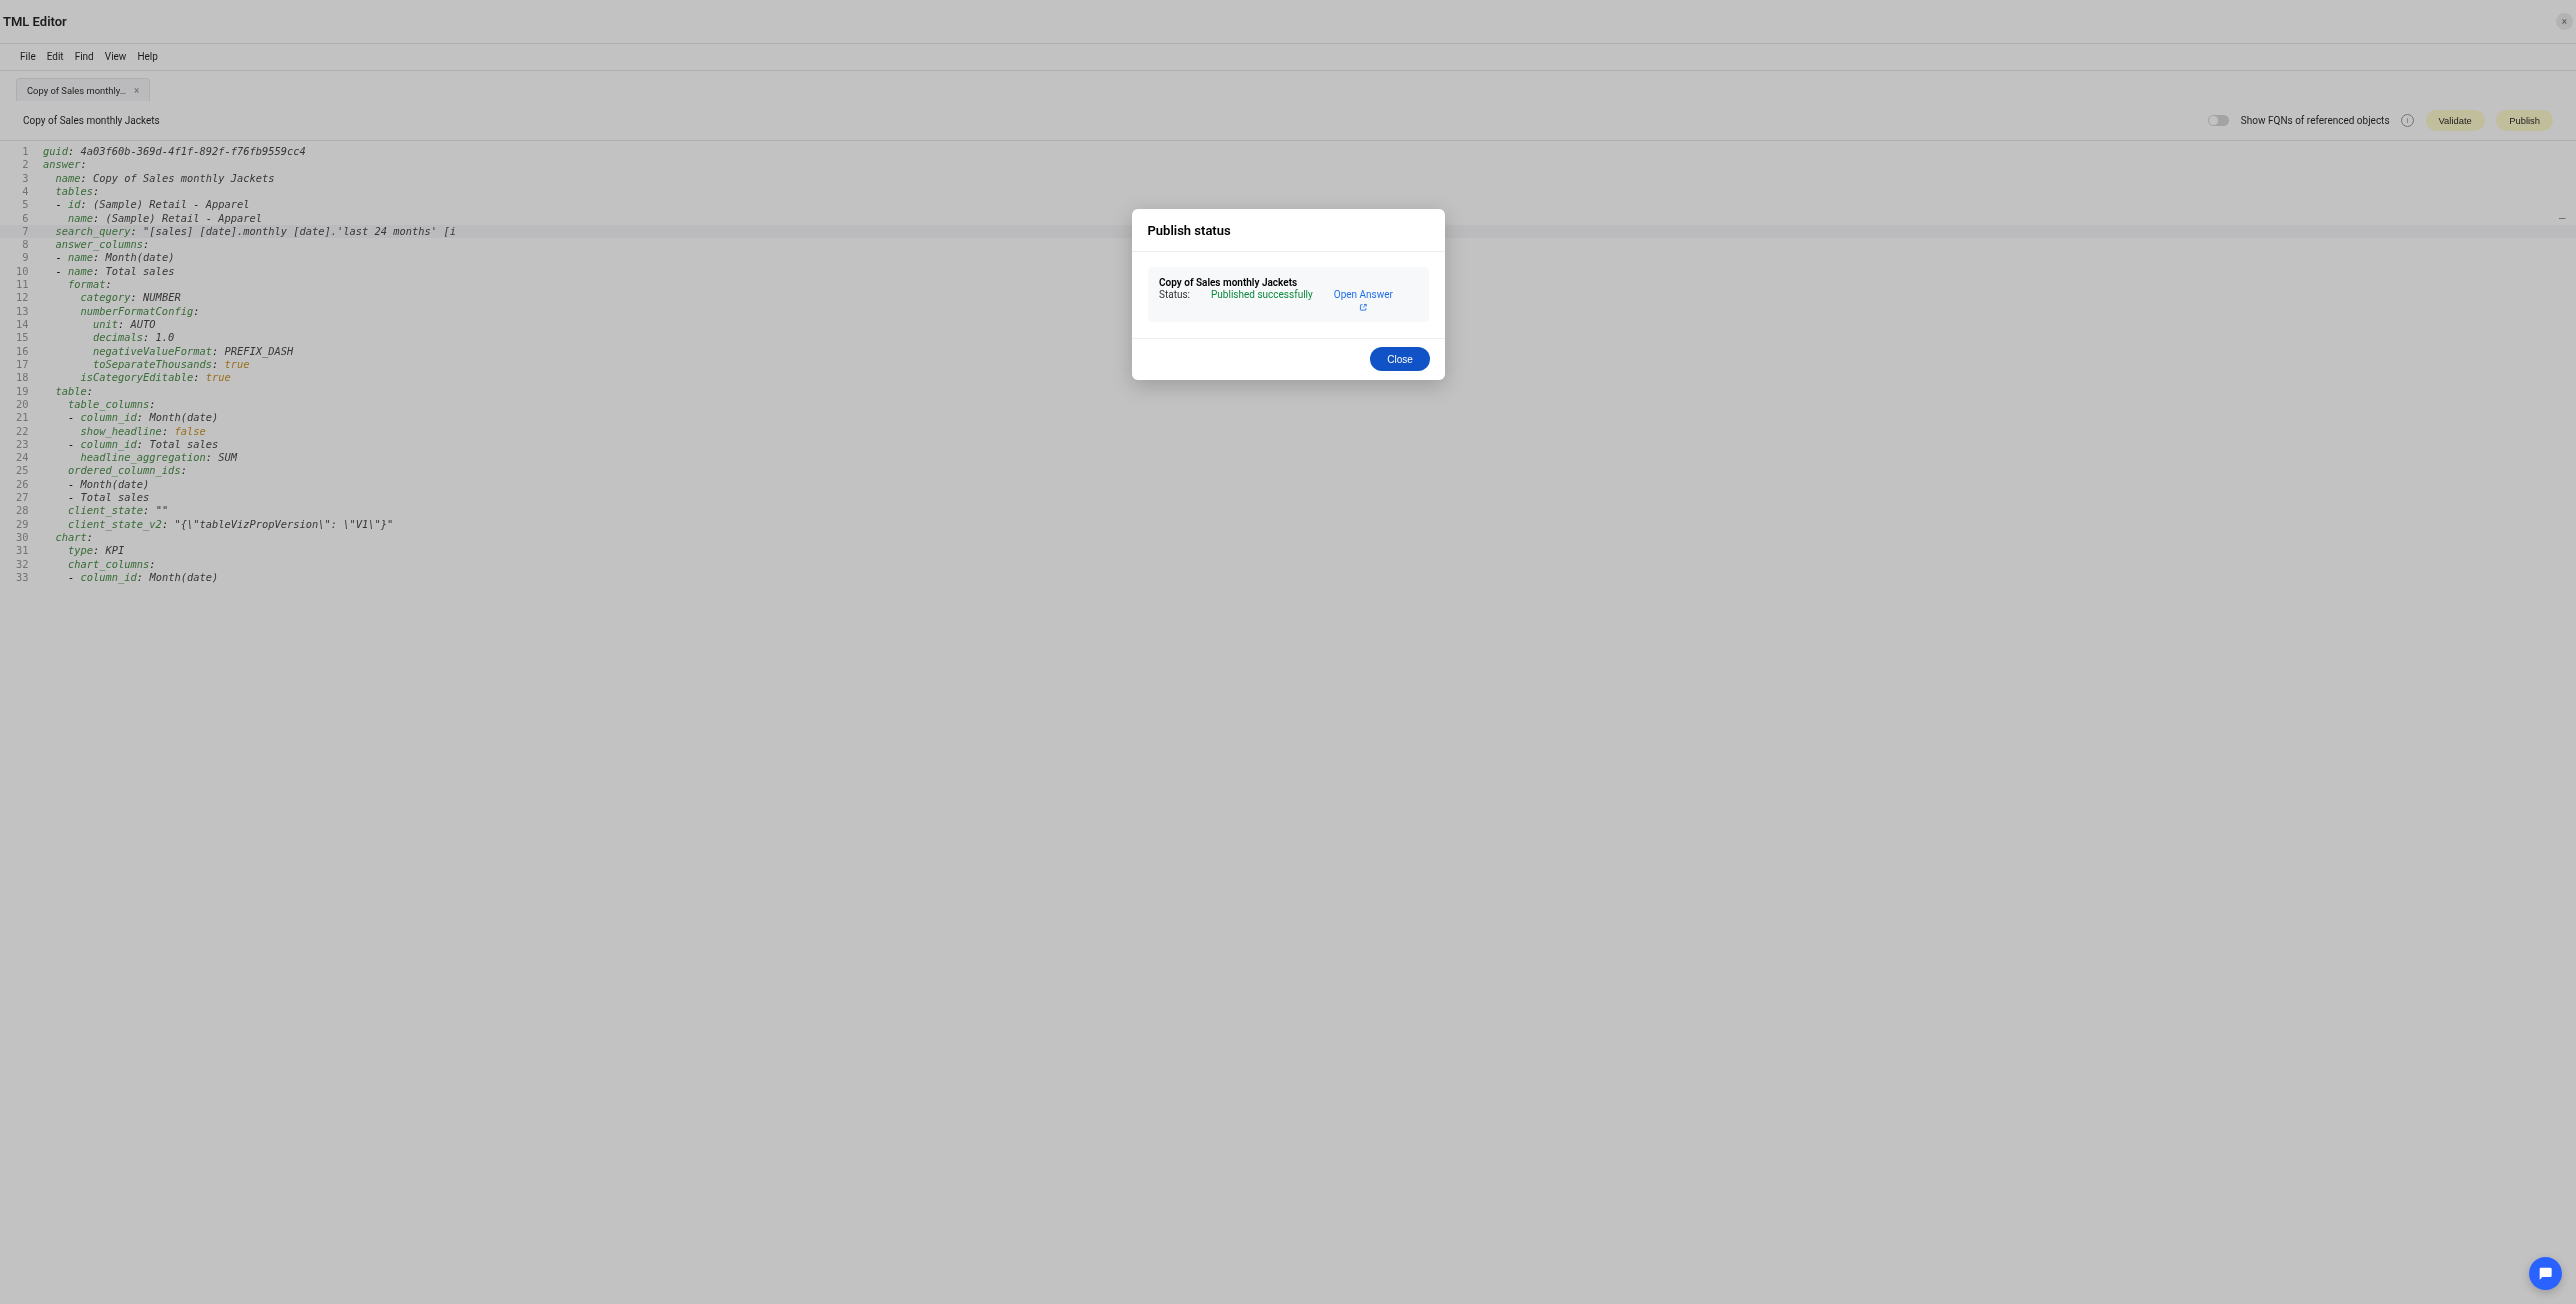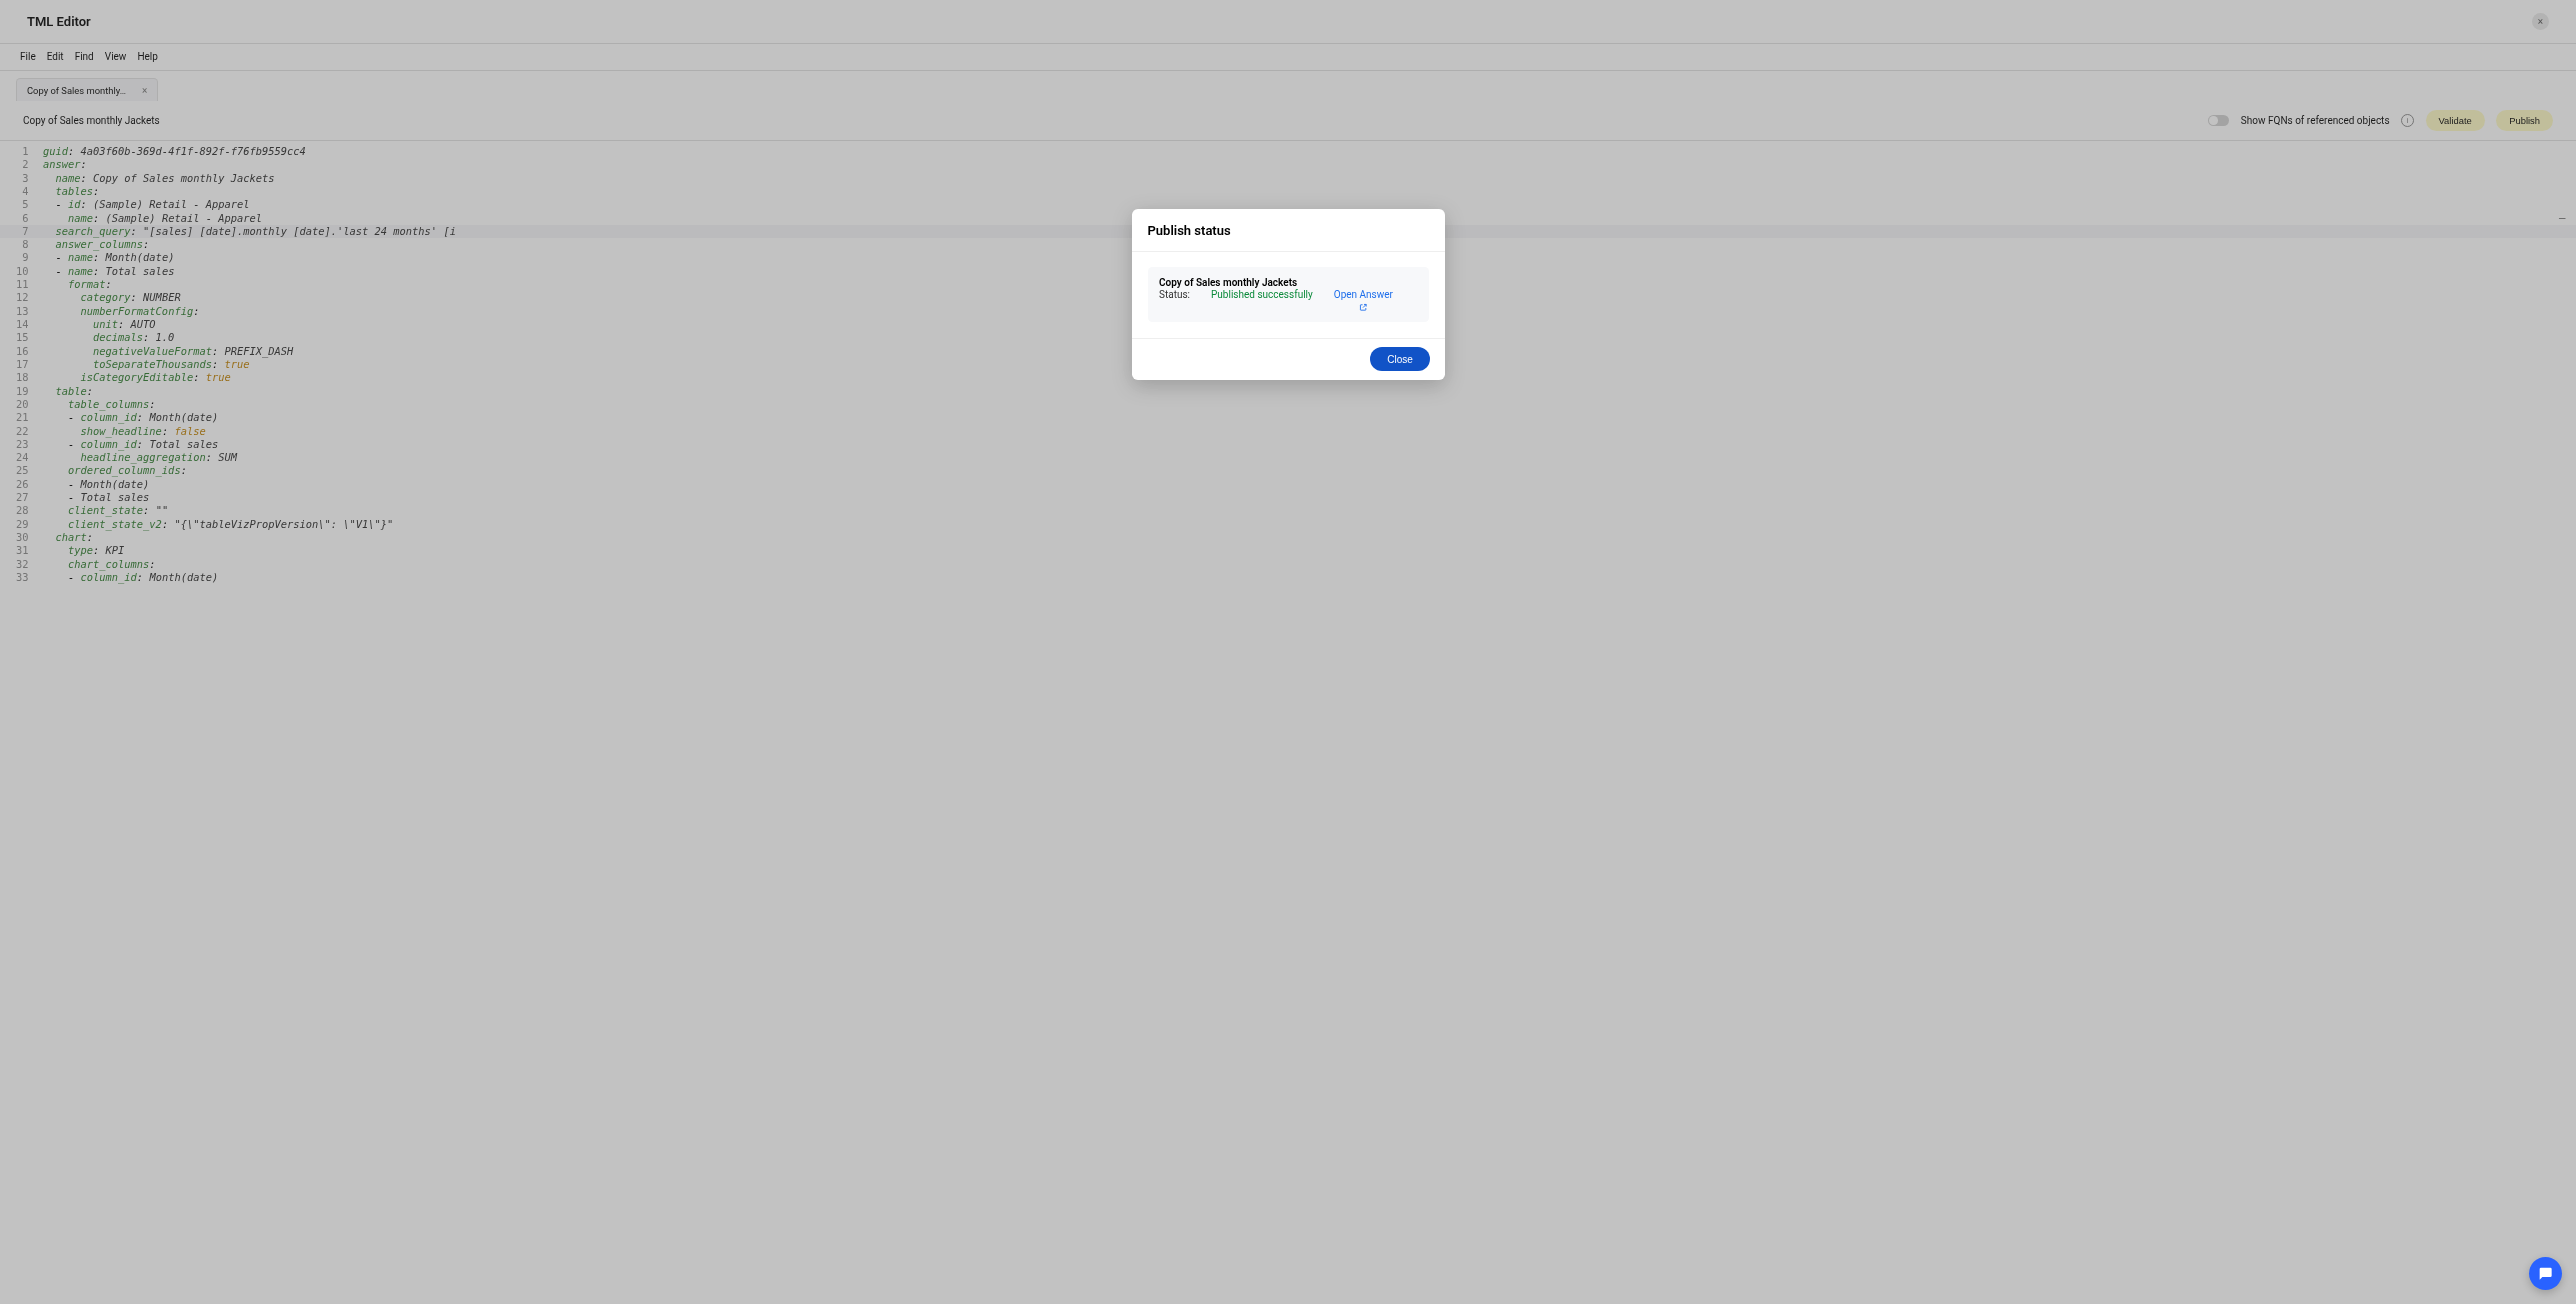--- a/index.html
+++ b/index.html
@@ -7,21 +7,21 @@
   font-family: -apple-system, BlinkMacSystemFont, "Segoe UI", Roboto, Helvetica, Arial, sans-serif;
   background: #fff;
   color: #000;
   overflow: hidden;
   height: 100vh;
 }
 .app-header {
   display: flex;
   align-items: center;
   justify-content: space-between;
-  padding: 13px 27px;
+  padding: 13px 3px;
   border-bottom: 0.7px solid #e0e0e0;
 }
 .app-title {
   font-size: 13px;
   font-weight: 600;
 }
 .close-btn {
   width: 17.3px; height: 17.3px;
   border-radius: 50%;
   background: #e8e8e8;
@@ -39,21 +39,21 @@
   border-bottom: 0.7px solid #e0e0e0;
   font-size: 10px;
 }
 .menubar-item { cursor: pointer; }
 .tabbar {
   padding: 7.2px 16px 0;
 }
 .tab {
   display: inline-flex;
   align-items: center;
-  gap: 16px;
+  gap: 8px;
   background: #f5f5f7;
   border: 0.7px solid #e0e0e0;
   border-bottom: none;
   border-radius: 4.3px 4.3px 0 0;
   padding: 5.8px 10px;
   font-size: 9.4px;
   max-width: 144px;
 }
 .tab-label {
   white-space: nowrap;

